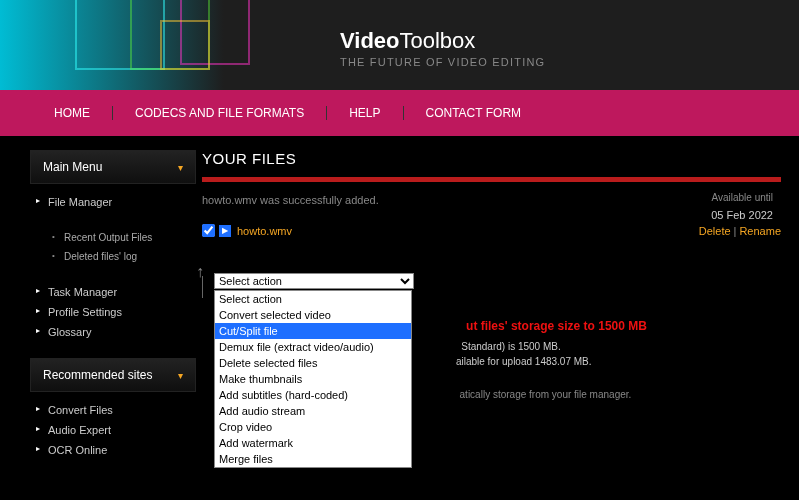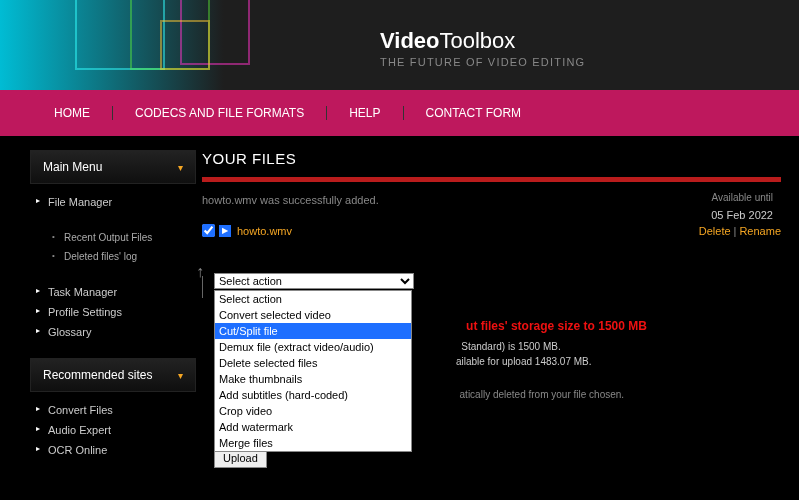--- a/index.html
+++ b/index.html
@@ -21,21 +21,21 @@
 .decobox {
   position: absolute;
   border: 2px solid;
 }
 .d1 { left: 75px; top: -20px; width: 90px; height: 90px; border-color: rgba(50,255,255,0.5); }
 .d2 { left: 130px; top: -30px; width: 80px; height: 100px; border-color: rgba(100,255,50,0.4); }
 .d3 { left: 180px; top: -15px; width: 70px; height: 80px; border-color: rgba(255,50,200,0.5); }
 .d4 { left: 160px; top: 20px; width: 50px; height: 50px; border-color: rgba(255,200,50,0.5); }
 .brand {
   position: absolute;
-  left: 380px;
+  left: 340px;
   top: 28px;
   color: #fff;
 }
 .brand-title { font-size: 22px; }
 .brand-title b { font-weight: bold; }
 .brand-sub { font-size: 11px; color: #888; letter-spacing: 1.2px; margin-top: 2px; }
 .nav {
   background: #be185d;
   height: 46px;
   display: flex;
@@ -232,35 +232,36 @@
         <option>Select action</option>
       </select>
       <div class="dropdown-list">
         <div>Select action</div>
         <div>Convert selected video</div>
         <div class="hl">Cut/Split file</div>
         <div>Demux file (extract video/audio)</div>
         <div>Delete selected files</div>
         <div>Make thumbnails</div>
         <div>Add subtitles (hard-coded)</div>
+        <div>Add audio stream</div>
         <div>Crop video</div>
         <div>Add watermark</div>
         <div>Merge files</div>
       </div>
     </div>
 
     <div class="promo-title">
       <span>Vid</span><span style="visibility:hidden">xxxxxxxxxxxxxxxxxxxxxxxxxxxxxxxxxxx</span><span>ut files' storage size to 1500 MB</span>
     </div>
     <div class="info-lines">
       <span>The</span><span style="visibility:hidden">xxxxxxxxxxxxxxxxxxxxxxxxxxxxxxxxxxxxxxxxxxxxxx</span><span>Standard) is 1500 MB.</span><br>
       <span>You</span><span style="visibility:hidden">xxxxxxxxxxxxxxxxxxxxxxxxxxxxxxxxxxxxxxxxxxxxx</span><span>ailable for upload 1483.07 MB.</span>
     </div>
     <div class="note-line">
-      <span>Not</span><span style="visibility:hidden">xxxxxxxxxxxxxxxxxxxxxxxxxxxxxxxxxxxxxxxxxxxxxx</span><span>atically deleted from your file chosen.</span>
+      <span>Not</span><span style="visibility:hidden">xxxxxxxxxxxxxxxxxxxxxxxxxxxxxxxxxxxxxxxxxxxxxx</span><span>atically storage from your file manager.</span>
     </div>
 
     <div class="choose-row">
       <button class="btn">Choose File</button>
       <span class="no-file">No file chosen</span>
     </div>
     <div class="upload-btn-row">
       <button class="btn">Upload</button>
     </div>
   </div>

